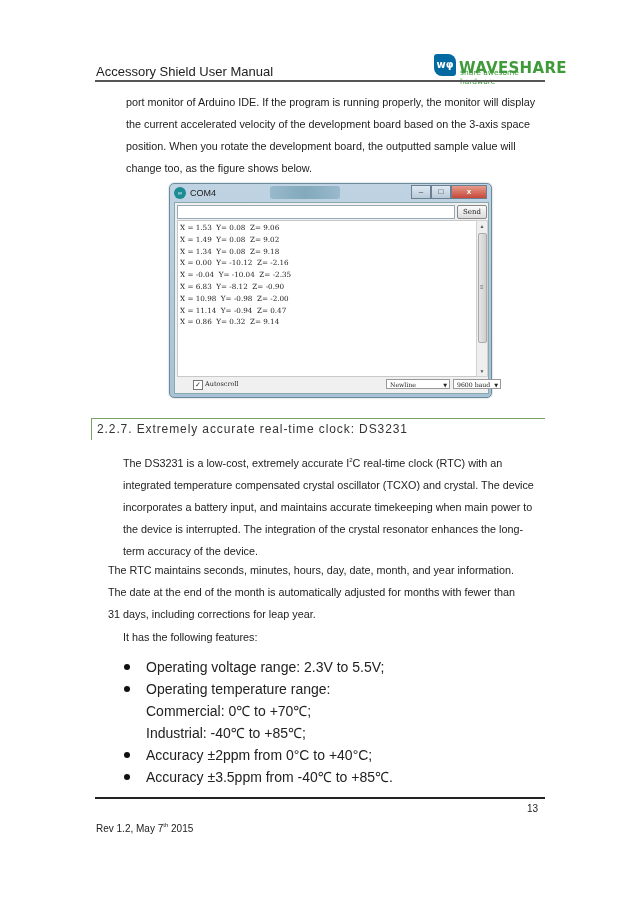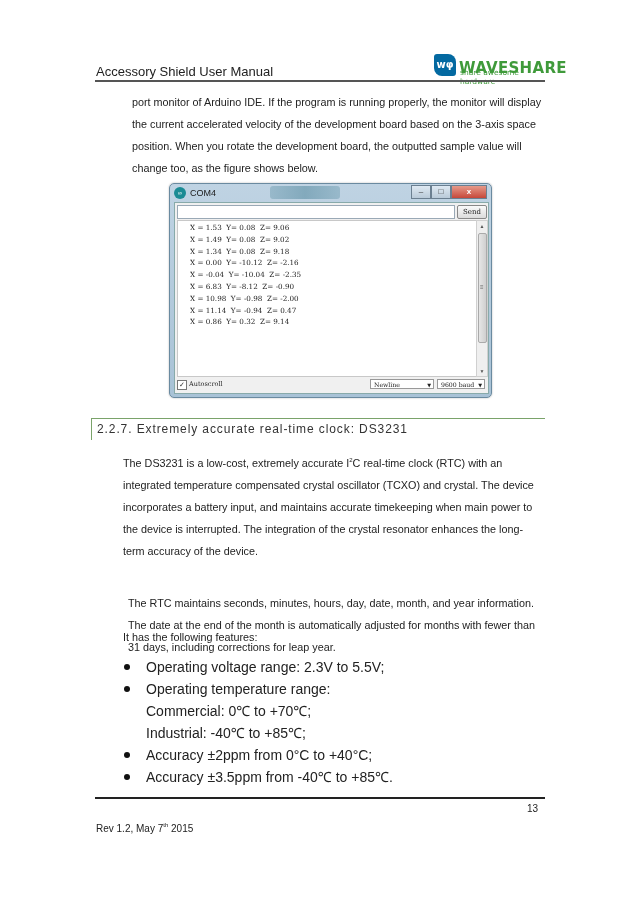--- a/index.html
+++ b/index.html
@@ -7,52 +7,52 @@
          font-family:"Liberation Sans", sans-serif; color:#222; }
   .abs { position:absolute; }
   .header-title { left:96px; top:64px; font-size:13px; color:#222; }
   .header-rule { left:95px; top:80px; width:450px; height:2px; background:#555; }
   .logo { left:434px; top:52px; width:112px; height:26px; }
   .logo-badge { position:absolute; left:0; top:2px; width:22px; height:22px; background:#0369a1; border-radius:3px 8px 3px 8px;
                 color:#fff; font-size:10px; font-weight:bold; text-align:center; line-height:22px; font-family:"DejaVu Sans", sans-serif; }
   .logo-name { position:absolute; left:25px; top:0; font-size:15px; font-weight:bold; color:#3f9a3a; letter-spacing:0.3px; font-family:"DejaVu Sans", sans-serif;margin-top:7px; }
   .logo-tag { position:absolute; left:26px; top:16px; font-size:7.5px; color:#3f9a3a; font-family:"DejaVu Sans", sans-serif; }
   .para { font-size:10.8px; line-height:22px; color:#222; }
-  .p1 { left:132px; top:91px; width:420px; }
+  .p1 { left:126px; top:91px; width:420px; }
   .monitor { left:169px; top:183px; width:321px; height:213px; border:1px solid #6a8aa0; border-radius:5px;
              background:linear-gradient(#bfd3e3,#a8c2d6); box-shadow:0 0 2px rgba(0,0,0,.3); }
   .mon-titlebar { position:absolute; left:0; top:0; width:100%; height:18px; }
   .mon-icon { position:absolute; left:4px; top:3px; width:12px; height:12px; border-radius:50%; background:#1b8b94; color:#fff; font-size:6px; line-height:12px; text-align:center; }
   .mon-title { position:absolute; left:20px; top:4px; font-size:9px; color:#1a1a1a; }
   .mon-deco { position:absolute; left:100px; top:2px; width:70px; height:13px; background:linear-gradient(90deg,#7fa8bb,#5b8ea3,#7fa8bb); opacity:.6; border-radius:3px; }
   .win-btns { position:absolute; right:4px; top:1px; height:13px; display:flex; }
   .wb { width:18px; height:12px; border:1px solid #6b7f90; background:linear-gradient(#dfe9f2,#b9cad8); font-size:8px; line-height:11px; text-align:center; color:#333; }
   .wb-close { width:34px; background:linear-gradient(#e69a8a,#c6483a); color:#fff; font-weight:bold; }
   .mon-body { position:absolute; left:4px; top:18px; width:313px; height:190px; background:#f0f0f0; border:1px solid #8aa; }
   .send-input { position:absolute; left:2px; top:2px; width:276px; height:12px; background:#fff; border:1px solid #9aa9b6; }
   .send-btn { position:absolute; left:282px; top:2px; width:28px; height:12px; border:1px solid #888; border-radius:2px;
               background:linear-gradient(#fafafa,#dcdcdc); font-family:"DejaVu Serif", serif; font-size:7px; line-height:12px; text-align:center; color:#222; }
   .output { position:absolute; left:2px; top:17px; width:298px; height:155px; background:#fff; border:1px solid #c8c8c8; }
-  .out-lines { position:absolute; left:2px; top:1px; font-family:"DejaVu Serif", serif; font-size:7.2px; line-height:11.8px; color:#222; white-space:pre;margin-left:10px; }
+  .out-lines { position:absolute; left:2px; top:1px; font-family:"DejaVu Serif", serif; font-size:7.2px; line-height:11.8px; color:#222; white-space:pre; }
   .scrollbar { position:absolute; left:301px; top:17px; width:10px; height:155px; background:#efefef; border:1px solid #d0d0d0; }
   .sb-up, .sb-down { position:absolute; left:0; width:10px; height:10px; font-size:5px; line-height:10px; text-align:center; color:#555; }
   .sb-up { top:0; } .sb-down { bottom:0; }
   .sb-thumb { position:absolute; left:1px; top:12px; width:7px; height:108px; background:linear-gradient(90deg,#e6e6e6,#cfcfcf); border:1px solid #aaa; border-radius:2px; }
   .sb-grip { position:absolute; left:1px; top:50px; font-size:6px; color:#666; }
-  .bottom-bar { position:absolute; left:0; top:174px; width:313px; height:16px; }
+  .bottom-bar { position:absolute; left:16px; top:174px; width:313px; height:16px; }
   .autoscroll-cb { position:absolute; left:2px; top:3px; width:8px; height:8px; border:1px solid #777; background:#fff; font-size:7px; line-height:8px; text-align:center; color:#333; }
   .autoscroll-label { position:absolute; left:14px; top:3px; font-family:"DejaVu Serif", serif; font-size:6.5px; color:#222; }
   .select { position:absolute; top:2px; height:10px; border:1px solid #999; background:#fff; font-family:"DejaVu Serif", serif; font-size:6.2px; line-height:10px; color:#222; padding-left:3px; box-sizing:border-box; }
   .sel-line { left:195px; width:64px; }
   .sel-baud { left:262px; width:48px; }
   .sel-arrow { position:absolute; right:2px; top:0; font-size:5px; }
   .h2box { left:91px; top:418px; width:453px; height:21px; border-left:1px solid #7aa36a; border-top:1px solid #7aa36a; }
   .h2 { left:97px; top:422px; font-size:12px; color:#333; letter-spacing:0.9px; }
   .p2 { left:123px; top:449px; width:420px; }
-  .p3 { left:128px; top:559px; width:420px;margin-top:33px; }
+  .p3 { left:108px; top:559px; width:420px; }
   .p4 { left:123px; top:626px; width:420px; }
   .bullet-list { left:124px; top:656px; width:400px; }
   .bl-row { position:relative; height:22px; line-height:22px; font-size:14px; color:#222; }
   .bl-dot { position:absolute; left:0; top:8px; width:6px; height:6px; border-radius:50%; background:#111; }
   .bl-text { position:absolute; left:22px; }
   .bl-sub { position:absolute; left:22px; }
   .footer-rule { left:95px; top:797px; width:450px; height:1.5px; background:#222; }
   .page-num { left:527px; top:803px; font-size:10px; color:#222; }
   .rev { left:96px; top:822px; font-size:10px; color:#222; }
   sup { font-size:6px; vertical-align:5px; }

